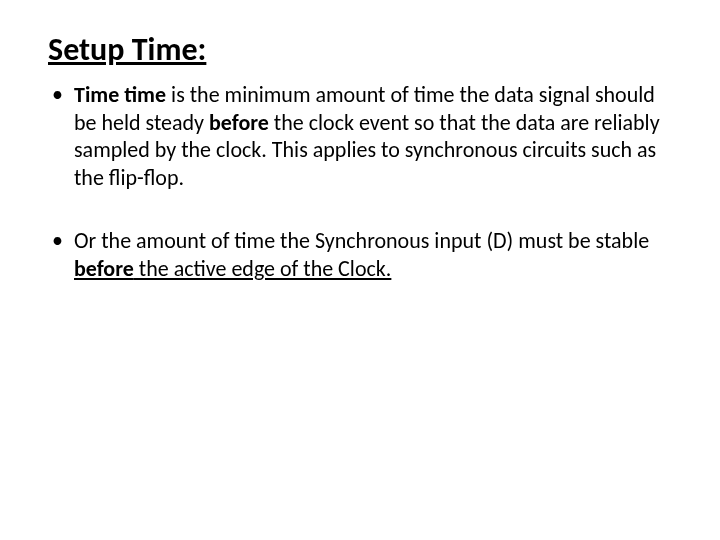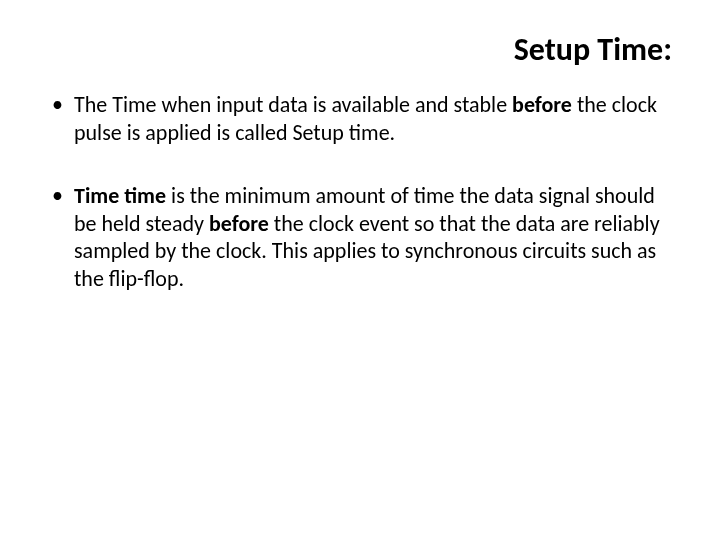--- a/index.html
+++ b/index.html
@@ -1,30 +1,30 @@
 <!DOCTYPE html>
 <html><head>
 <meta charset="utf-8">
 <style>
   * { margin: 0; padding: 0; box-sizing: border-box; }
   html, body { width: 720px; height: 540px; background: #fff; font-family: Calibri, Arial, sans-serif; color: #000; }
   .slide { width: 720px; height: 540px; padding: 24px 48px 24px 48px; }
-  .title { text-align: right; font-size: 32px; margin-bottom: 22px; margin-top: 6px; }
+  .title { text-align: left; font-size: 32px; text-decoration: underline; margin-bottom: 12px; margin-top: 6px; }
   .bullets { list-style: none; }
   .bullets > li { position: relative; padding-left: 26px; font-size: 22px; line-height: 1.25; margin-bottom: 36px; }
   .bullets > li::before { content: "•"; position: absolute; left: 4px; top: 0; font-size: 22px; }
   .b { font-weight: 700; }
   .u { text-decoration: underline; }
 </style>
 </head>
 <body>
 
 <div class="slide">
   <h1 class="title">Setup Time:</h1>
   <ul class="bullets">
     <li>
-      <span>The Time when input data is available and stable </span><span class="b">before </span><span>the clock pulse is applied is called Setup time.</span>
+      <span class="b">Time time </span><span>is the minimum amount of time the data signal should be held steady </span><span class="b">before </span><span>the clock event so that the data are reliably sampled by the clock. This applies to synchronous circuits such as the flip-flop.</span>
     </li>
     <li>
-      <span class="b">Time time </span><span>is the minimum amount of time the data signal should be held steady </span><span class="b">before </span><span>the clock event so that the data are reliably sampled by the clock. This applies to synchronous circuits such as the flip-flop.</span>
+      <span>Or   the amount of time the Synchronous input (D) must be stable </span><span class="b u">before</span><span class="u"> the active edge of the Clock.</span>
     </li>
   </ul>
 </div>
 
 </body></html>

